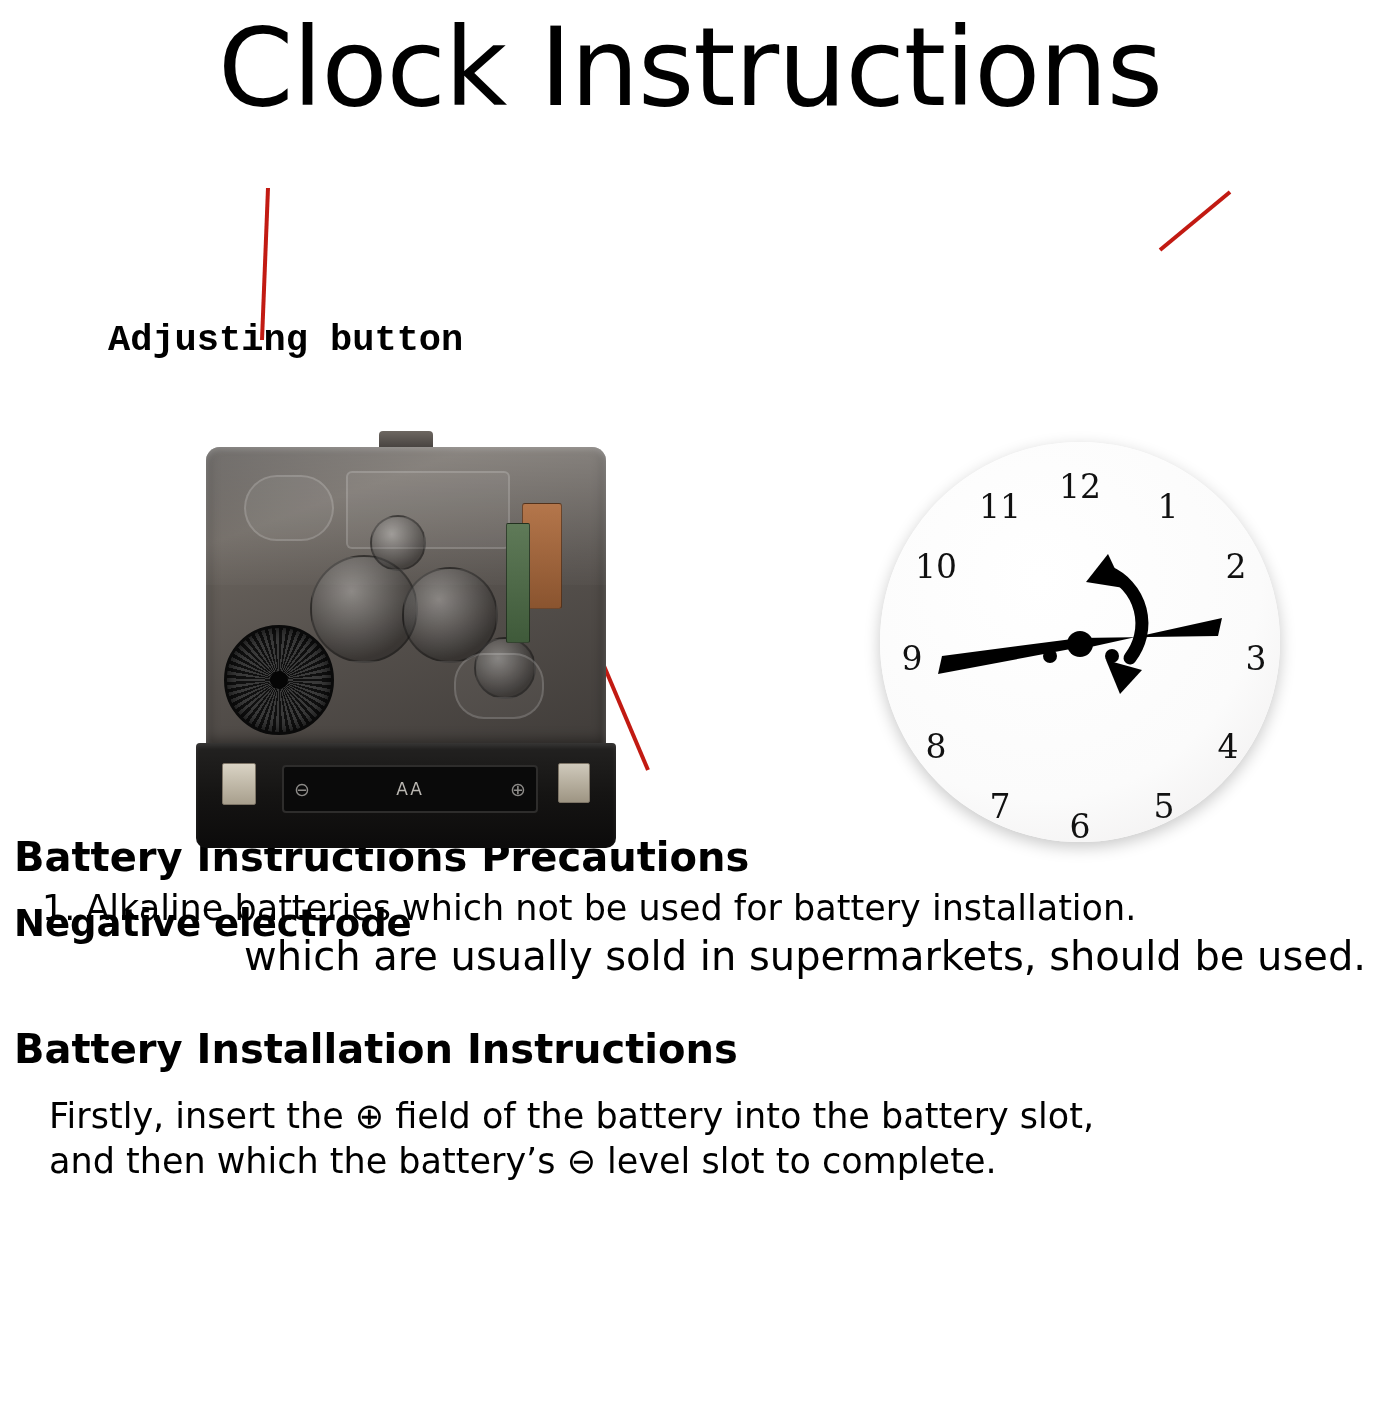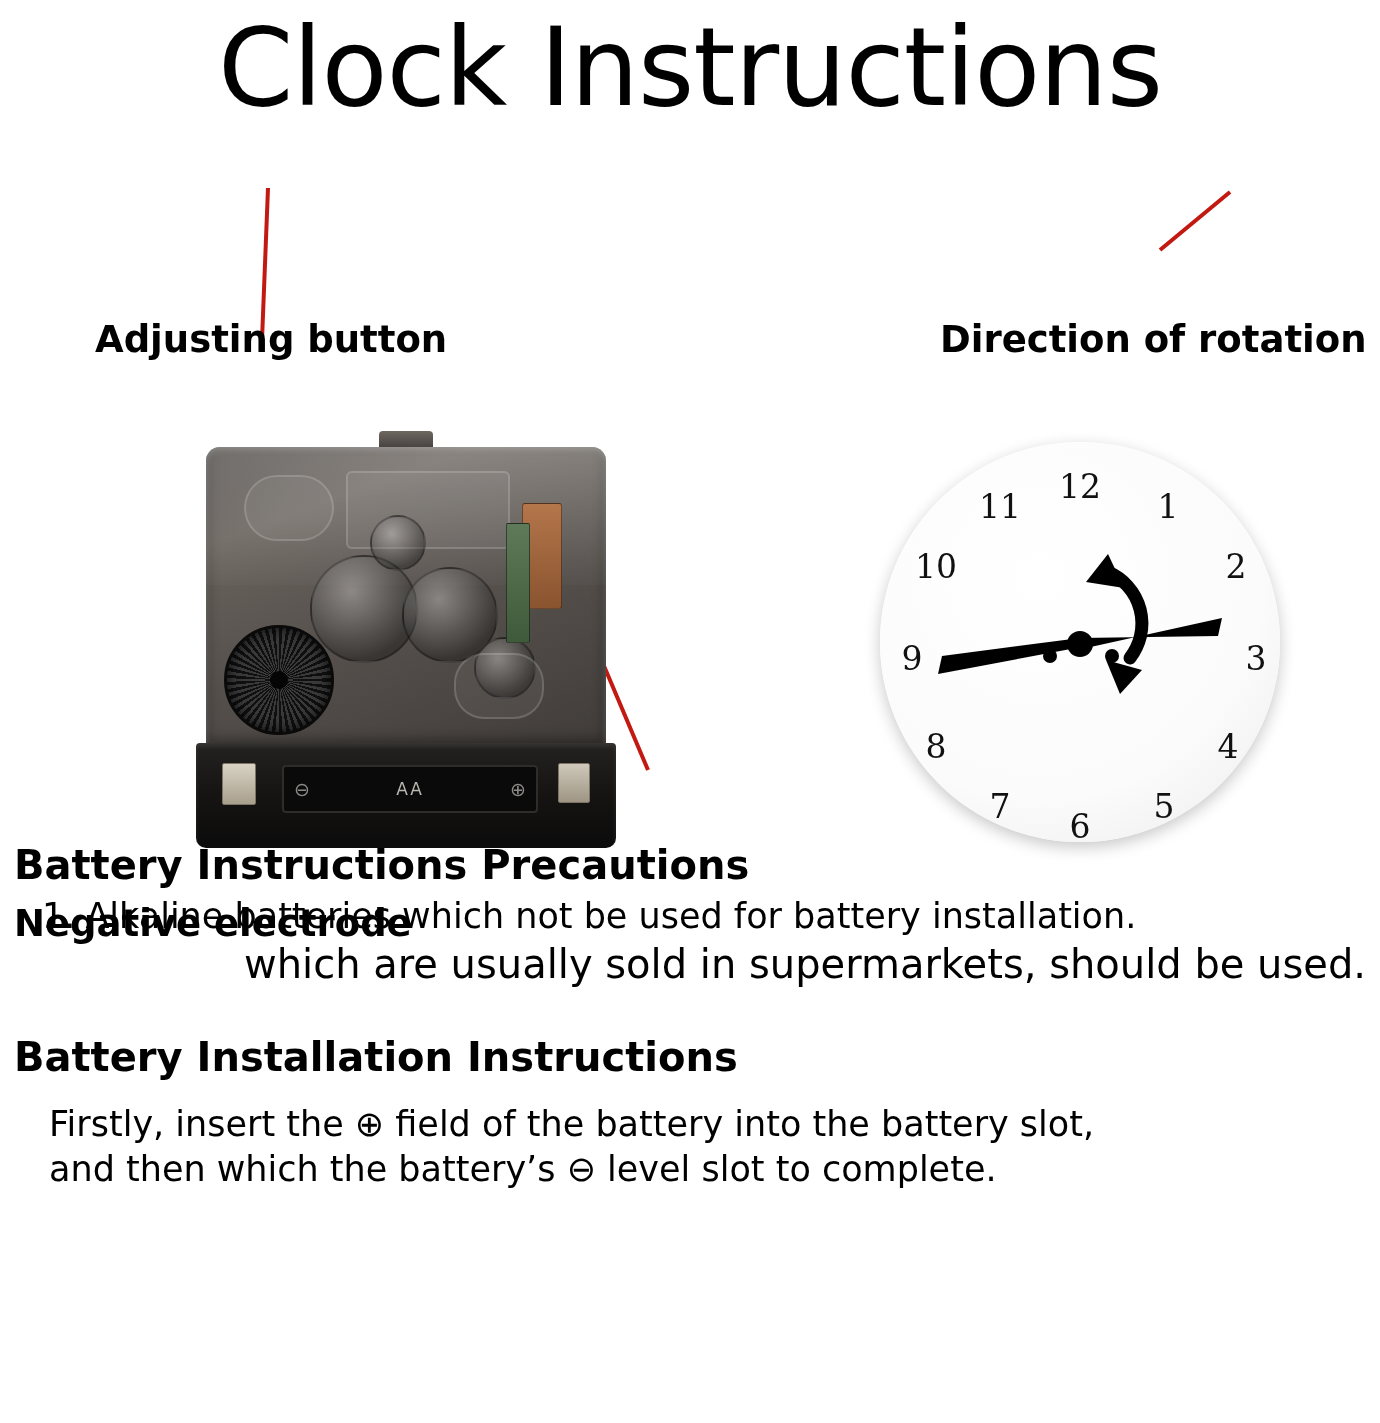--- a/index.html
+++ b/index.html
@@ -37,21 +37,21 @@
 
   .label {
     position: absolute;
     font-family: "DejaVu Sans", sans-serif;
     font-weight: bold;
     font-size: 37px;
     white-space: nowrap;
     line-height: 1.1;
   }
 
-  #label-adjusting { left: 95px;  top: 198px; }
+  #label-adjusting { left: 108px;  top: 198px; font-family: Liberation Mono, monospace; }
   #label-direction { left: 940px; top: 198px; }
   #label-negative  { left: 14px;  top: 782px; }
   #label-positive  { left: 512px; top: 782px; }
 
   .leader-svg {
     position: absolute;
     left: 0; top: 0;
     width: 1380px;
     height: 700px;
     pointer-events: none;
@@ -231,40 +231,39 @@
     text-align: right;
   }
   .para {
     font-size: 35px;
     line-height: 1.3;
     margin: 6px 0 0 0;
   }
   .sym {
     font-family: "DejaVu Sans", sans-serif;
   }
-  #section-precautions { margin-top: 20px; }
+  #section-precautions { margin-top: 12px; }
   #section-installation { margin-top: 44px; }
   #install-text { margin-top: 22px; margin-left: 35px; }
 </style>
 </head>
 <body>
 
 <h1 class="page-title">Clock Instructions</h1>
 
 <div class="diagram">
 
   <svg class="leader-svg" viewBox="0 0 1380 700">
     <line x1="268" y1="66" x2="262" y2="218" stroke="#c21a12" stroke-width="4"></line>
     <line x1="1230" y1="70" x2="1160" y2="128" stroke="#c21a12" stroke-width="4"></line>
     <line x1="228" y1="646" x2="222" y2="520" stroke="#c21a12" stroke-width="4"></line>
     <line x1="648" y1="648" x2="596" y2="525" stroke="#c21a12" stroke-width="4"></line>
   </svg>
 
   <div class="label" id="label-adjusting">Adjusting button</div>
-  <div class="label" id="label-direction">Direction of rotation</div>
   <div class="label" id="label-negative">Negative electrode</div>
 
   <div class="movement">
     <div class="mv-shaft"></div>
     <div class="mv-body">
       <div class="mv-sheen"></div>
       <div class="emboss" style="left:38px;  top:28px;  width:86px; height:62px; border-radius:40px;"></div>
       <div class="emboss" style="left:140px; top:24px;  width:160px;height:74px;"></div>
       <div class="gear" style="left:104px; top:108px; width:104px;height:104px;"></div>
       <div class="gear" style="left:196px; top:120px; width:92px; height:92px;"></div>

